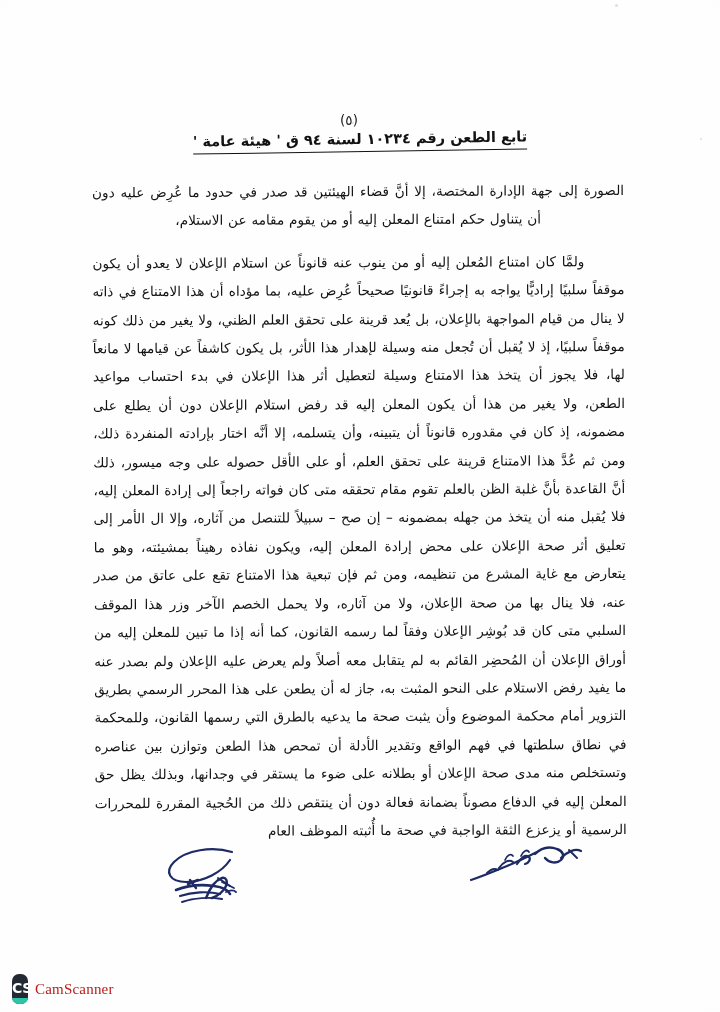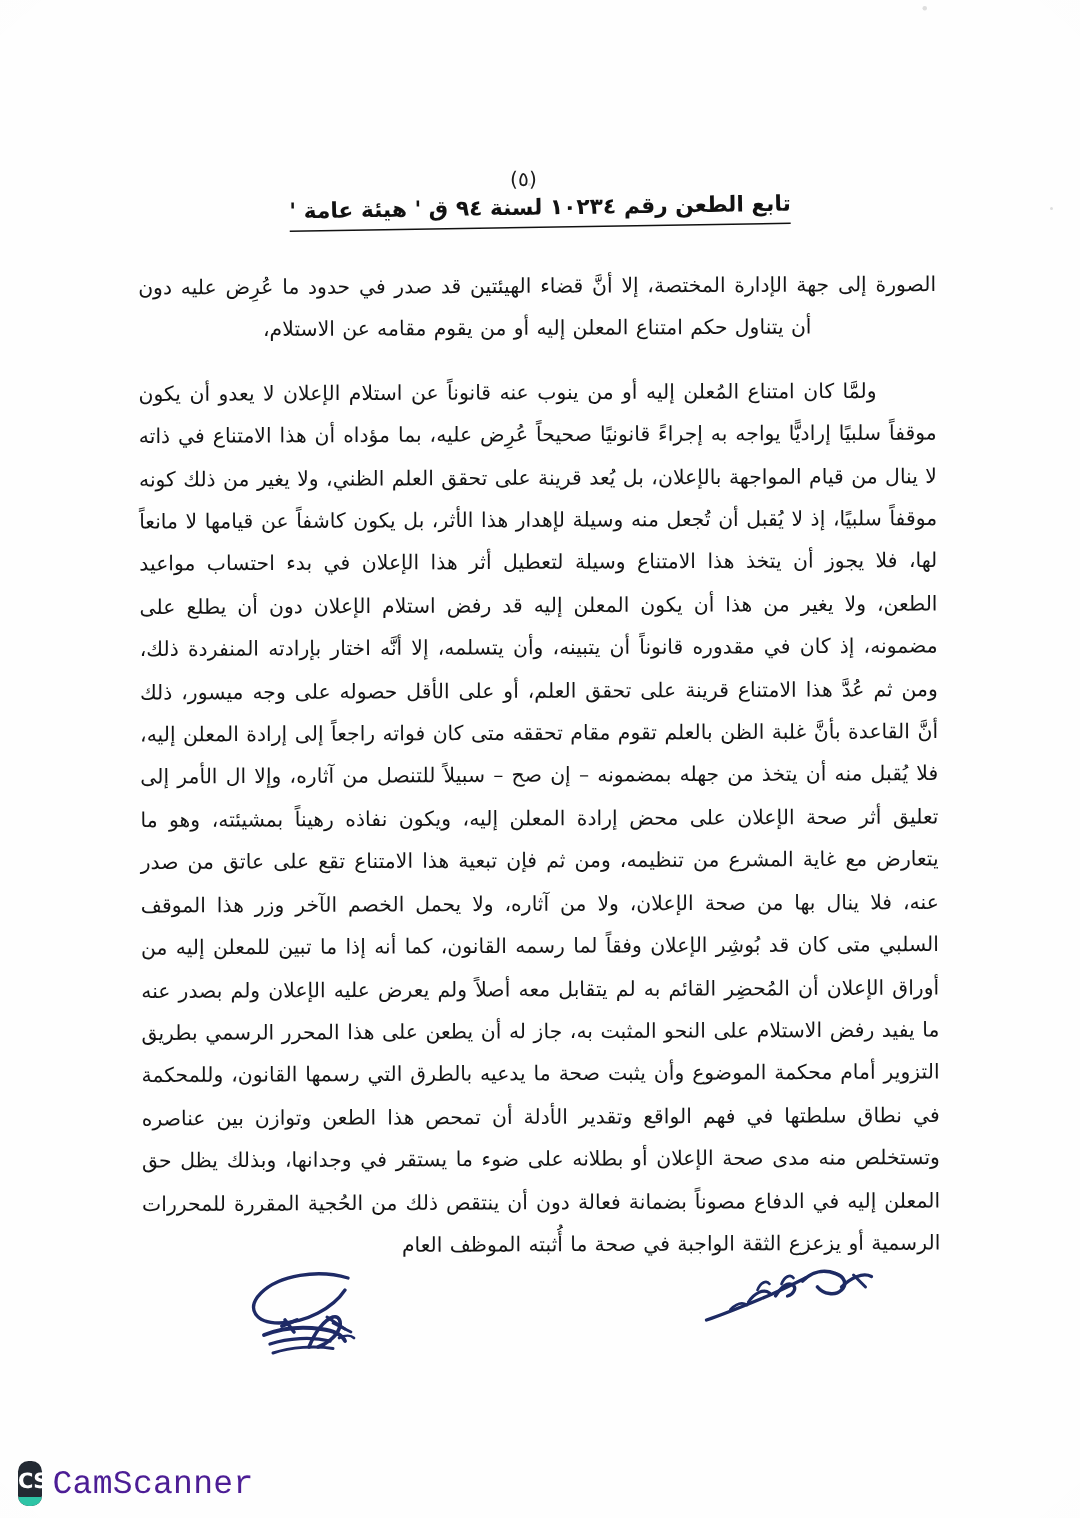--- a/index.html
+++ b/index.html
@@ -142,23 +142,23 @@
   }
   .cs-badge .cs-bar {
     position: absolute;
     left: 0;
     right: 0;
     bottom: 0;
     height: 6px;
     background: #2ec4a6;
   }
   .cs-word {
-    color: #4c1d95;
-    font-size: 22px;
-    font-family: Liberation Mono, monospace;
+    color: #b91c1c;
+    font-size: 15px;
+    font-family: Liberation Serif, serif;
     letter-spacing: 0.2px;
   }
 </style>
 </head>
 <body>
 
 <div class="page">
 
   <div class="scan-speck" style="left:615px;top:4px;width:3px;height:3px;"></div>
   <div class="scan-speck" style="left:352px;top:122px;width:2px;height:2px;"></div>

